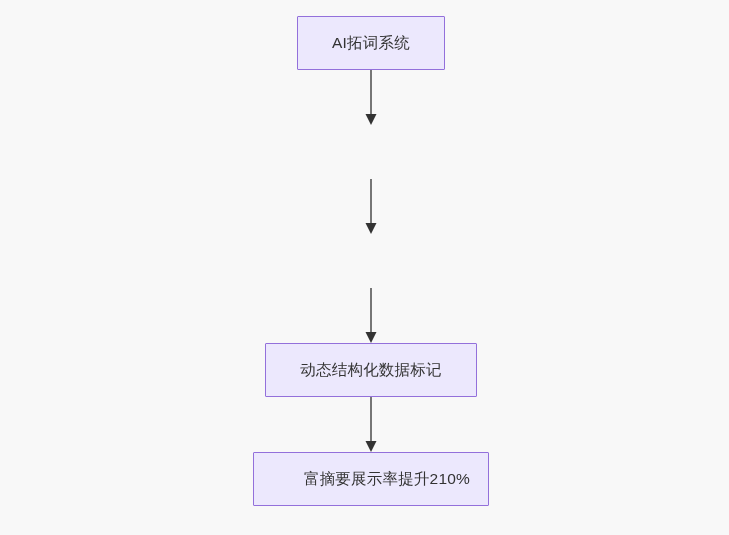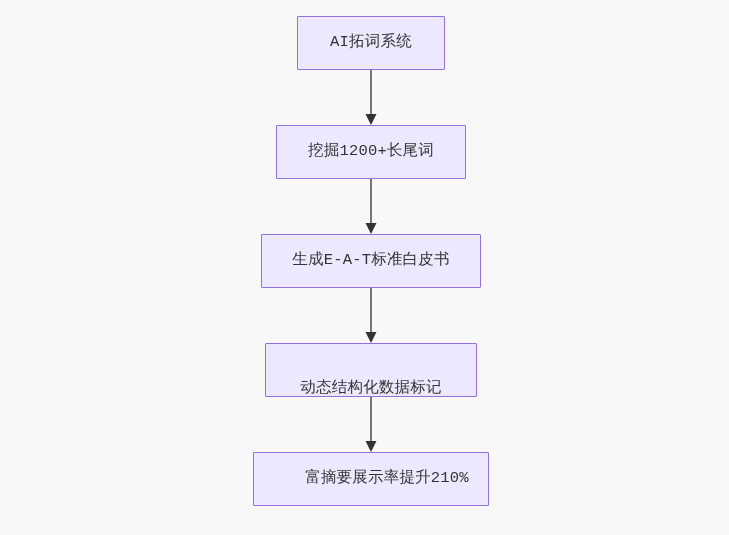--- a/index.html
+++ b/index.html
@@ -11,21 +11,20 @@
     height: 535px;
     background: #f8f8f8;
     font-family: "Liberation Sans", "DejaVu Sans", sans-serif;
     overflow: hidden;
   }
 
   #flowchart {
     position: relative;
     width: 670px;
     height: 535px;
-    font-family: Liberation Mono, monospace;
   }
 
   .node {
     position: absolute;
     box-sizing: border-box;
     background: #ece8fd;
     border: 1.6px solid #9370db;
     border-radius: 1px;
     display: flex;
     align-items: center;
@@ -38,21 +37,21 @@
     line-height: 1;
     color: #333333;
     white-space: nowrap;
     letter-spacing: 0.2px;
   }
 
   
   .node-1 { left: 297px; top: 16px;  width: 148px; }
   .node-2 { left: 276px; top: 125px; width: 190px; }
   .node-3 { left: 261px; top: 234px; width: 220px; }
-  .node-4 { left: 265px; top: 343px; width: 212px; align-items: flex-end; }
+  .node-4 { left: 265px; top: 343px; width: 212px; }
   .node-5 { left: 253px; top: 452px; width: 236px; padding-left: 32px; }
 
   .edge {
     position: absolute;
     left: 0;
     top: 0;
     width: 729px;
     height: 535px;
     pointer-events: none;
   }
@@ -90,27 +89,21 @@
     <g>
       <path class="edge-line" d="M371,397 L371,443"></path>
       <path class="edge-head" d="M371,452 L365.5,441 L376.5,441 Z"></path>
     </g>
   </svg>
 
   <div class="node node-1">
     <span class="node-label">AI拓词系统</span>
   </div>
 
-  <div class="node node-2">
-    <span class="node-label">挖掘1200+长尾词</span>
-  </div>
 
-  <div class="node node-3">
-    <span class="node-label">生成E-A-T标准白皮书</span>
-  </div>
 
   <div class="node node-4">
     <span class="node-label">动态结构化数据标记</span>
   </div>
 
   <div class="node node-5">
     <span class="node-label">富摘要展示率提升210%</span>
   </div>
 
 </div>

